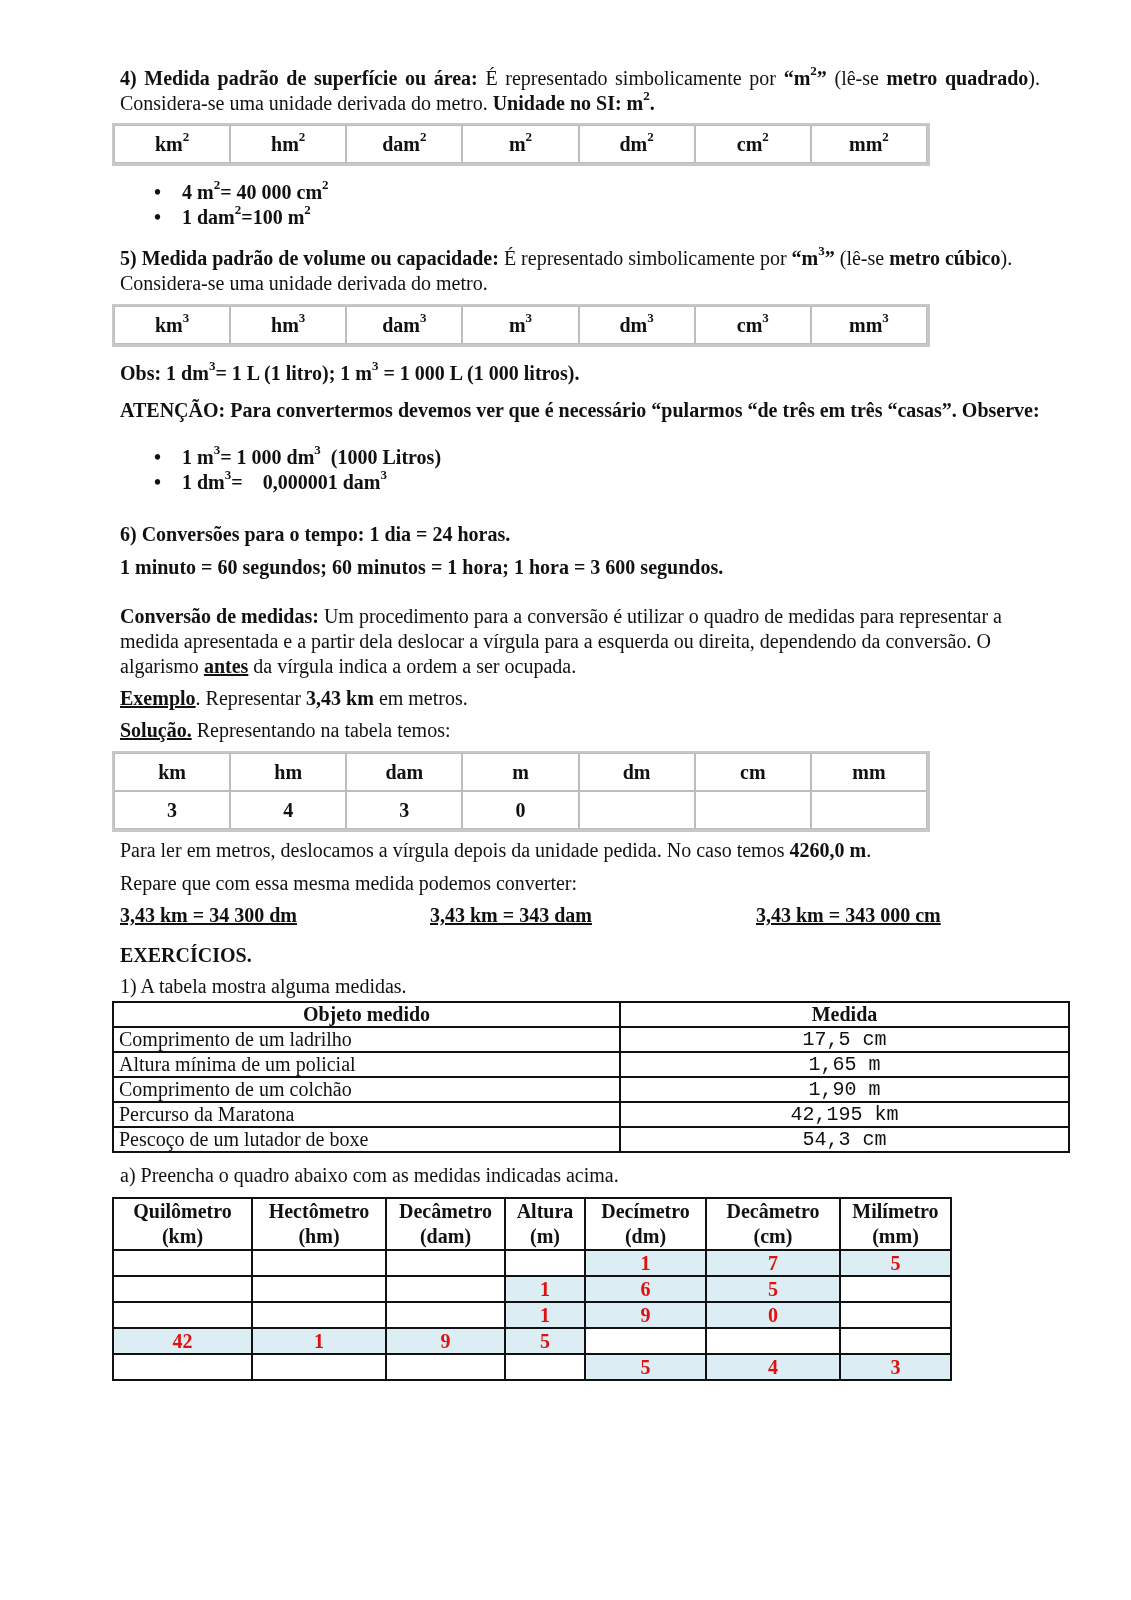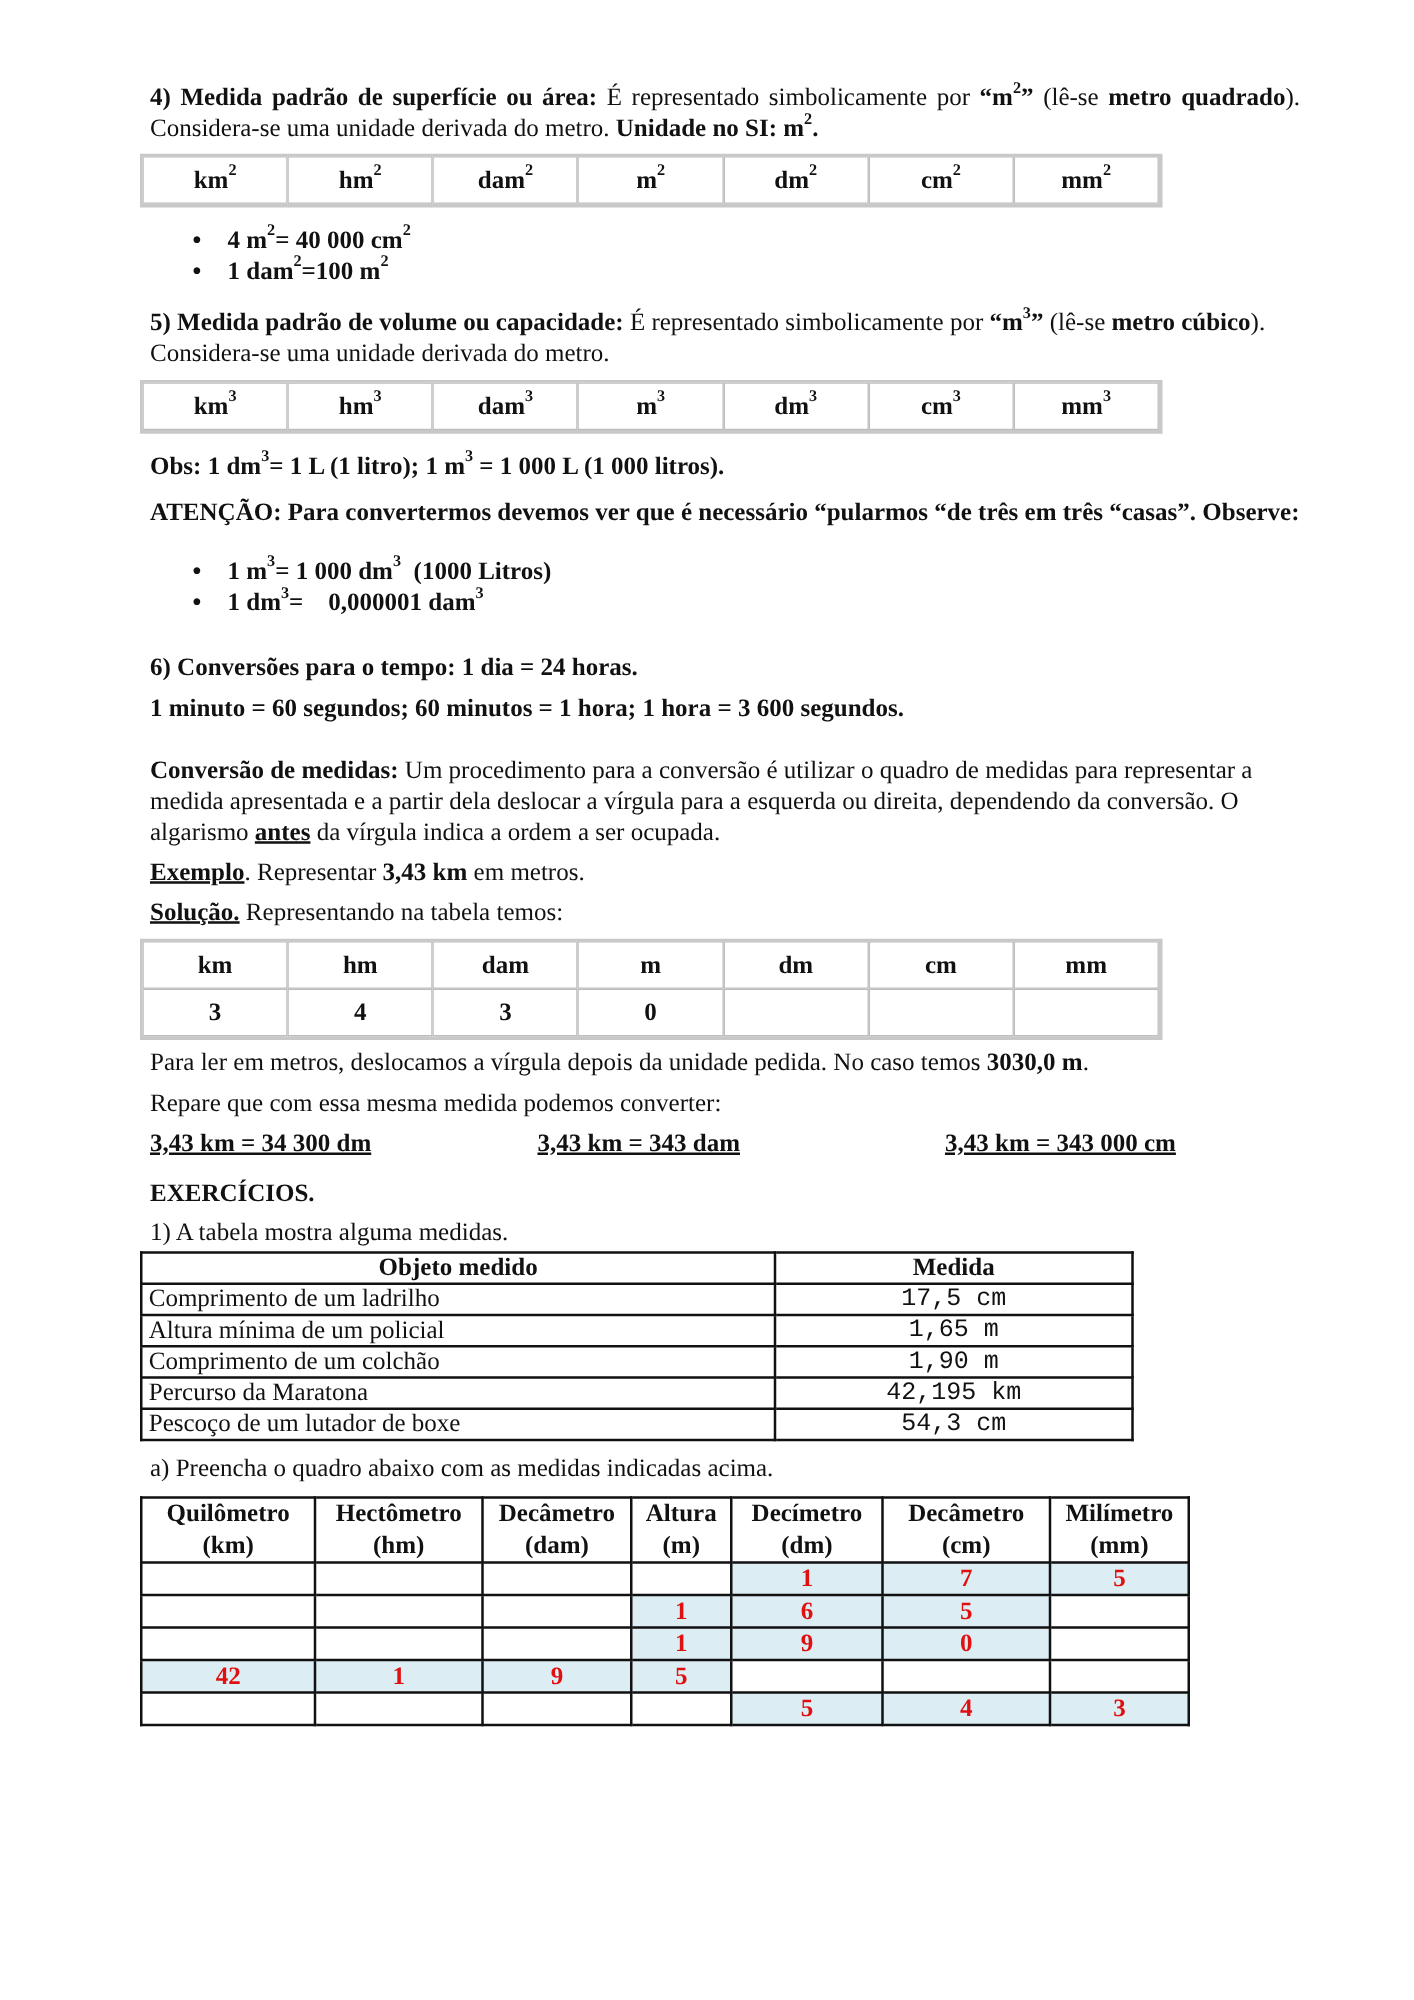--- a/index.html
+++ b/index.html
@@ -12,21 +12,21 @@
   .u { text-decoration: underline; text-decoration-thickness: 2px; }
   ul { margin: 0; padding-left: 62px; list-style: none; }
   ul li { position: relative; line-height: 25px; font-weight: bold; }
   ul li::before { content: "•"; position: absolute; left: -28px; top: 0; }
 
   table.units { border-collapse: separate; border-spacing: 0; width: 818px; margin-left: -8px;
                 border: 2px solid #c8c8c8; border-bottom-width: 3px; border-right-width: 3px; }
   table.units td { border: 1px solid #bdbdbd; height: 36px; text-align: center; font-weight: bold;
                    font-size: 20px; width: 14.28%; padding: 0; }
 
-  table.plain { border-collapse: collapse; width: 795px; margin-left: -8px; padding-left: 44px; }
+  table.plain { border-collapse: collapse; width: 958px; margin-left: -8px; padding-left: 44px; }
   table.plain td, table.plain th { border: 2px solid #111; height: 23px; padding: 0 5px; font-size: 20px; line-height: 23px; }
   table.plain th { font-weight: bold; text-align: center; }
   table.plain td.v { text-align: center; font-family: Liberation Mono, monospace; }
 
   table.fill { border-collapse: collapse; width: 840px; margin-left: -8px; }
   table.fill th, table.fill td { border: 2px solid #111; text-align: center; font-size: 20px; padding: 0; margin-top: 34px; }
   table.fill th { font-weight: bold; line-height: 25px; height: 50px; }
   table.fill td { height: 24px; line-height: 24px; font-weight: bold; color: #e01010; }
   table.fill td.hl { background: #dcedf3; }
 
@@ -117,21 +117,21 @@
       <td>4</td>
       <td>3</td>
       <td>0</td>
       <td></td>
       <td></td>
       <td></td>
     </tr>
   </tbody>
     </table>
   <div style="height:6px"></div>
-  <p><span>Para ler em metros, deslocamos a vírgula depois da unidade pedida. No caso temos </span><b>3030,0 m</b><span>.</span></p>
+  <p><span>Para ler em metros, deslocamos a vírgula depois da unidade pedida. No caso temos </span><b>4260,0 m</b><span>.</span></p>
   <div style="height:8px"></div>
   <p>Repare que com essa mesma medida podemos converter:</p>
   <div style="height:8px"></div>
   <div class="convrow">
     <span style="width:310px">3,43 km = 34 300 dm</span>
     <span style="width:326px">3,43 km = 343 dam</span>
     <span>3,43 km = 343 000 cm</span>
   </div>
 
   <div style="height:16px"></div>

